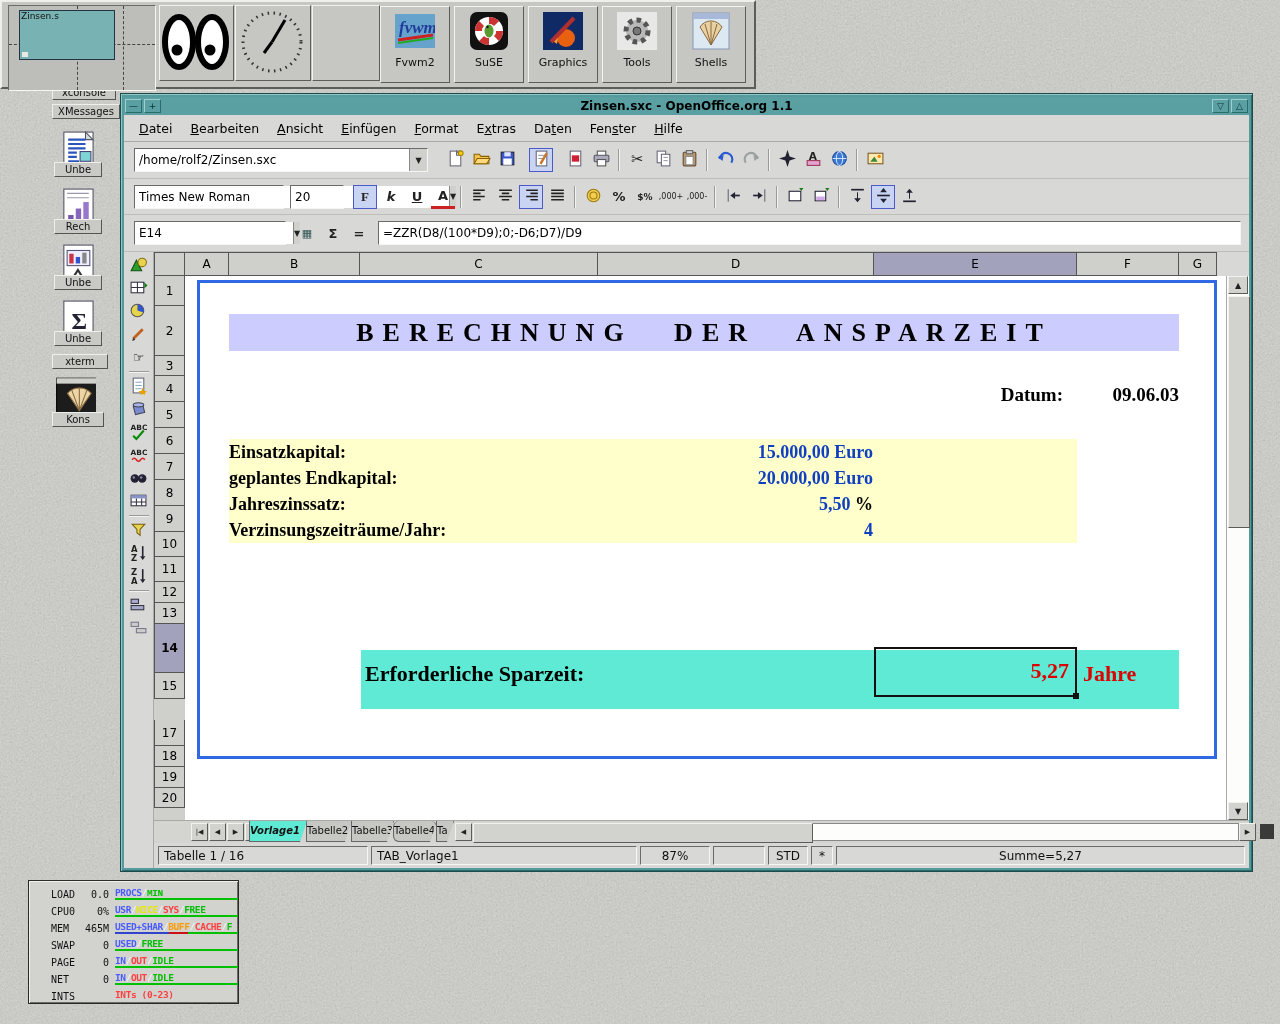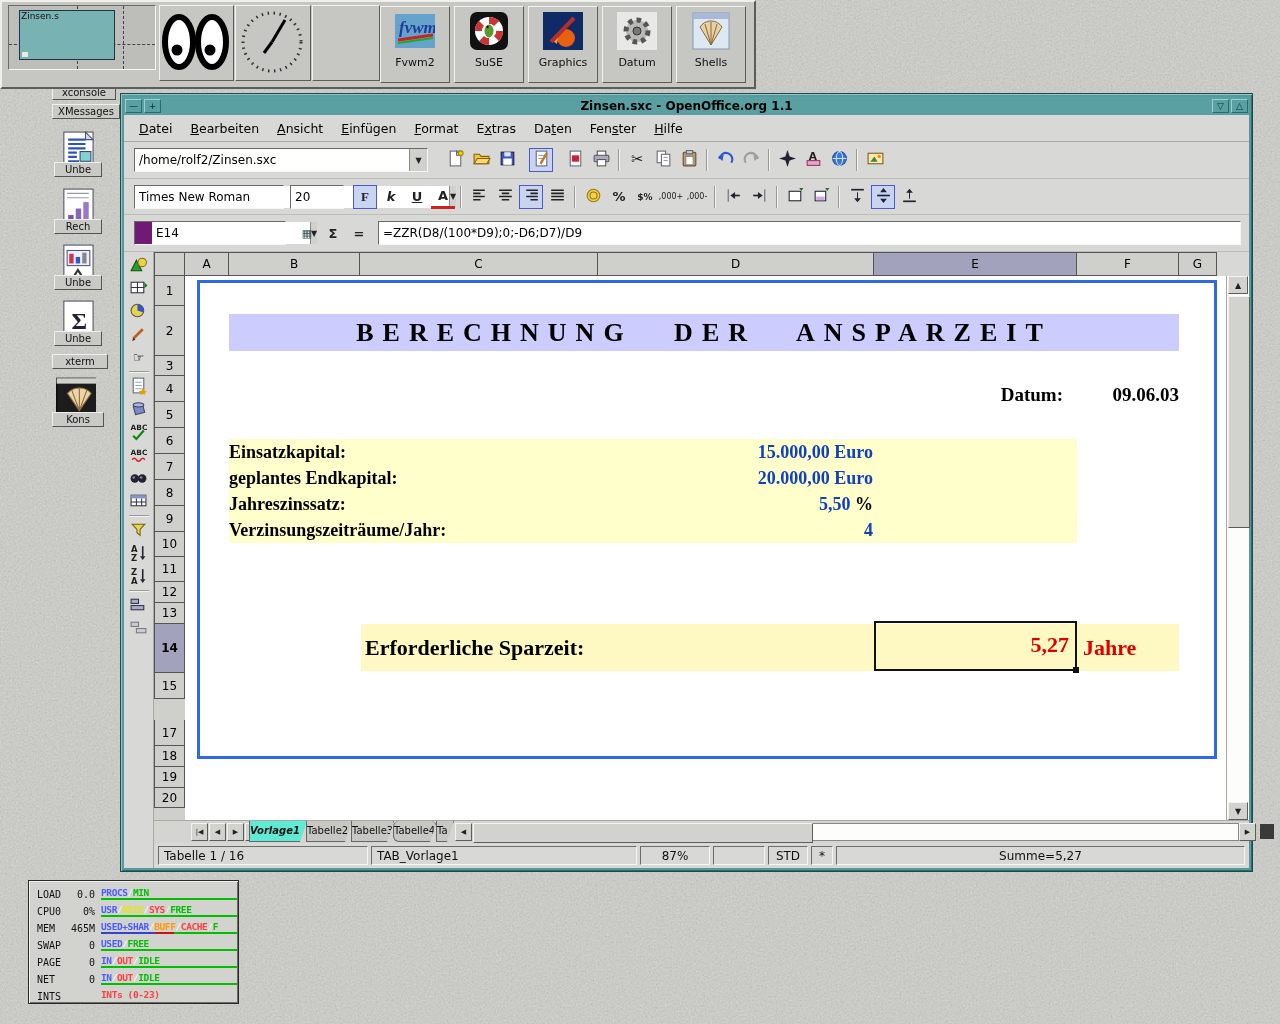--- a/index.html
+++ b/index.html
@@ -71,21 +71,21 @@
   .serif{font-family:"Liberation Serif","DejaVu Serif",serif}
   #band-title{left:44px;top:38px;width:950px;height:37px;background:#ccccff;text-align:center;
               font-weight:bold;font-size:26px;letter-spacing:9px;word-spacing:26px;line-height:37px;color:#000}
   #datum{left:500px;top:108px;width:494px;height:24px;text-align:right;font-weight:bold;font-size:19px;color:#000}
   #datum .dv{display:inline-block;width:88px;text-align:right;margin-left:28px}
   #yellow{left:44px;top:163px;width:848px;height:104px;background:#ffffcc}
   .yrow{position:relative;height:26px;line-height:26px;font-weight:bold;font-size:18px;color:#000;padding-left:0}
   .yrow .vals{position:absolute;right:204px;top:0;white-space:nowrap}
   .yrow .vblue{color:#1040c0}
   .yrow .vdark{color:#000}
-  #band-result{left:176px;top:348px;width:818px;height:47px;background:#fef9c3;font-weight:bold;font-size:22px;color:#000;line-height:47px}
+  #band-result{left:176px;top:374px;width:818px;height:59px;background:#5eead4;font-weight:bold;font-size:22px;color:#000;line-height:47px}
   #cellcursor{position:absolute;left:513px;top:-3px;width:203px;height:50px;border:2px solid #111;box-sizing:border-box;
               text-align:right;padding-right:6px;color:#dd0000;line-height:44px}
   #fillhandle{position:absolute;right:-4px;bottom:-4px;width:6px;height:6px;background:#111}
   #resunit{position:absolute;left:722px;top:0;color:#dd0000}
   
   #vscroll{width:22px;flex:0 0 22px;background:#fdfdfb;border-left:1px solid #a9a9a6;position:relative}
   .sbtn{width:20px;height:18px;background:#d2d2cf;display:flex;align-items:center;justify-content:center;font-size:8px;color:#222;box-sizing:border-box}
   #vthumb{left:1px;top:20px;width:20px;height:230px;background:#d2d2cf}
   #tabsbar{height:22px;flex:0 0 22px;background:#d4d4d1;position:relative;border-top:1px solid #a9a9a6}
   .navb{top:2px;width:17px;height:18px;font-size:7px}
@@ -96,41 +96,41 @@
   #htrack{top:2px;height:18px;background:#fdfdfb;border:1px solid #888;box-sizing:border-box}
   #hthumb{top:2px;height:18px;background:#d2d2cf}
   
   #statusbar{height:25px;flex:0 0 25px;display:flex;align-items:center;background:#d8d8d6;padding:0 4px;gap:3px}
   .scell{height:19px;line-height:19px;font-size:12px;color:#111;padding:0 5px;box-sizing:border-box;background:#d8d8d6}
   .scell.c{text-align:center}
   
   #monitor{left:28px;top:880px;width:209px;height:122px;background:#d2d2cf;border:1px solid #2a2a28;
            box-shadow:inset 1px 1px 0 #f0f0ec, inset -1px -1px 0 #6a6a66;overflow:hidden;
            font-family:"DejaVu Sans Mono",monospace}
-  .mrow{position:relative;height:17px;margin:0 6px}
+  .mrow{position:relative;height:17px;margin:0 20px}
   .mrow .ml{position:absolute;left:2px;top:3px;font-size:10px;color:#111}
   .mrow .mv{position:absolute;left:30px;top:3px;width:30px;text-align:right;font-size:10px;color:#111}
   .mrow .mleg{position:absolute;left:66px;top:1px;font-size:9.5px;font-weight:bold;white-space:nowrap;letter-spacing:-0.4px}
   .mrow .mbar{position:absolute;left:66px;top:12px;width:136px;height:2px;display:flex}
   u{text-decoration:underline}
 </style>
 </head>
 <body>
 
 <svg class="a" width="1280" height="1024" style="left:0;top:0;z-index:0">
   <filter id="tex">
       <feTurbulence type="fractalNoise" baseFrequency="0.55" numOctaves="3" seed="7"></feTurbulence>
   <feColorMatrix type="matrix" values="0.3 0.3 0.3 0 0.35 0.3 0.3 0.3 0 0.35 0.3 0.3 0.3 0 0.33 0 0 0 0 1"></feColorMatrix>
     </filter>
   <rect width="1280" height="1024" fill="#b2b2ae"></rect>
   <rect width="1280" height="1024" filter="url(#tex)" opacity="0.45"></rect>
 </svg>
 
 <div id="panel" class="a out" style="z-index:3">
-  <div id="pager" class="a in1" style="left:6px;top:3px;width:148px;height:65px">
+  <div id="pager" class="a in1" style="left:6px;top:3px;width:148px;height:86px">
     <div class="a dash-v" style="left:68px"></div>
     <div class="a dash-v" style="left:114px"></div>
     <div class="a dash-h" style="top:38px"></div>
     <div id="pager-win" class="a" style="left:10px;top:4px;width:96px;height:50px">
       <div class="pl">Zinsen.s</div>
       <div class="a" style="left:2px;bottom:2px;width:6px;height:5px;background:#e8e8e4"></div>
     </div>
   </div>
   <div class="a pbtn out1" style="left:157px;top:3px;width:75px;height:76px">
     <svg width="71" height="72" viewBox="0 0 71 72">
@@ -177,21 +177,21 @@
             <line x1="8" y1="31" x2="31" y2="7" stroke="#b03030" stroke-width="4"></line>
           </svg></div>
         <div class="lbl">Graphics</div>
       </div>
       <div class="a pbtn out1 appbtn" style="left: 600px;">
         <div><svg viewBox="0 0 40 40" width="40" height="40">
             <rect width="40" height="38" y="1" fill="#e8e8e6"></rect>
             <circle cx="20" cy="20" r="11" fill="#b8b8b8" stroke="#555" stroke-width="5" stroke-dasharray="4.5 4"></circle>
             <circle cx="20" cy="20" r="4" fill="#777" stroke="#333"></circle>
           </svg></div>
-        <div class="lbl">Datum</div>
+        <div class="lbl">Tools</div>
       </div>
       <div class="a pbtn out1 appbtn" style="left: 674px;">
         <div><svg viewBox="0 0 40 40" width="40" height="40">
             <rect width="36" height="36" x="2" y="2" fill="#dce8f2" stroke="#8898b8"></rect>
             <rect width="36" height="6" x="2" y="2" fill="#a8b8d8"></rect>
             <path d="M20 34 L9 16 A13 13 0 0 1 31 16 Z" fill="#e8d0a0" stroke="#8a6a40"></path>
             <path d="M20 34 L14 13 M20 34 L20 11 M20 34 L26 13" stroke="#8a6a40" fill="none"></path>
           </svg></div>
         <div class="lbl">Shells</div>
       </div>
@@ -239,21 +239,21 @@
       </svg></div>
     <div class="a dlabel" style="left: 52px; top: 412px; width: 52px;">Kons</div>
   </div>
 
 <div id="monitor" class="a" style="z-index:3">
   <div style="height:5px"></div>
   <div id="monrows">
       <div class="mrow">
         <span class="ml">LOAD</span>
         <span class="mv">0.0</span>
-        <span class="mleg"><span style="color: rgb(74, 92, 255);">PROCS</span><span style="color: rgb(240, 240, 240);">/</span><span style="color: rgb(0, 192, 0);">MIN</span></span>
+        <span class="mleg"><span style="color: rgb(74, 92, 255);">PROCS</span><span style="color: rgb(240, 240, 240);">/</span><span style="color: rgb(0, 192, 0); font-family: Liberation Mono, monospace;">MIN</span></span>
         <span class="mbar">
           <span style="width: 100%; background: rgb(0, 192, 0); height: 100%; display: inline-block;"></span>
         </span>
       </div>
       <div class="mrow">
         <span class="ml">CPU0</span>
         <span class="mv">0%</span>
         <span class="mleg"><span style="color: rgb(74, 92, 255);">USR</span><span style="color: rgb(240, 240, 240);">/</span><span style="color: rgb(232, 232, 0); text-align: center;">NICE</span><span style="color: rgb(240, 240, 240);">/</span><span style="color: rgb(255, 64, 64);">SYS</span><span style="color: rgb(240, 240, 240);">/</span><span style="color: rgb(0, 192, 0);">FREE</span></span>
         <span class="mbar">
           <span style="width: 100%; background: rgb(0, 192, 0); height: 100%; display: inline-block;"></span>
@@ -530,21 +530,21 @@
           <span><svg viewBox="0 0 18 18" width="19" height="19">
               <path d="M3 14.5 h12" stroke="#223" stroke-width="1.6"></path>
               <line x1="9" y1="5" x2="9" y2="12" stroke="#223"></line>
               <polygon points="9,2.5 5.8,6.5 12.2,6.5" fill="#223"></polygon>
             </svg></span>
         </div>
   </div>
 
   <div id="fmlbar" class="toolrow">
     <div class="combo" style="width:150px">
-      <input type="text" readonly="" style="flex: 1 1 0%; margin-left: 17px;" value="E14">
+      <input type="text" readonly="" style="flex: 1 1 0%;" value="E14">
       <div class="drop">▼</div>
     </div>
     <div style="width:8px"></div>
     <div class="tb" style="font-size:11px;color:#355">▦</div>
     <div class="tb txt">Σ</div>
     <div class="tb txt">=</div>
     <div style="width:6px"></div>
     <div class="combo" id="fml-input">
       <input type="text" readonly="" style="flex: 1 1 0%;" value="=ZZR(D8/(100*D9);0;-D6;D7)/D9">
     </div>

